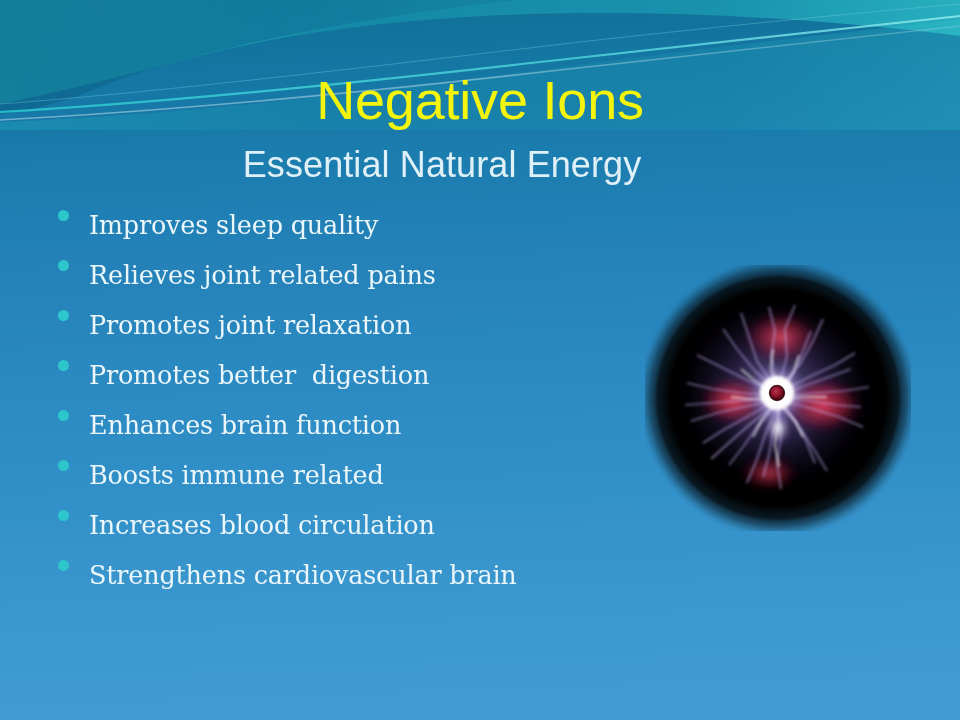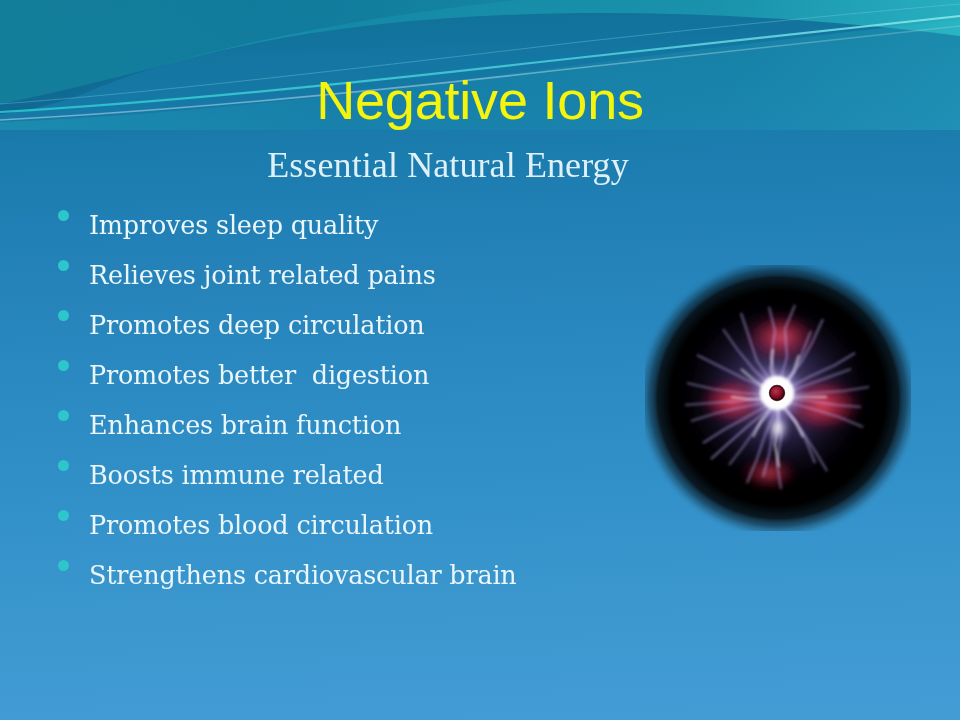--- a/index.html
+++ b/index.html
@@ -42,30 +42,29 @@
     width: 960px;
     text-align: center;
     font-size: 54px;
     line-height: 60px;
     font-weight: 400;
     color: #f4f40c;
     letter-spacing: -0.2px;
   }
   .subtitle {
     position: absolute;
-    left: 8px;
+    left: 2px;
     top: 143px;
     width: 880px;
     text-align: center;
     font-size: 36px;
     line-height: 44px;
     font-weight: 400;
     color: #dff1f7;
     letter-spacing: 0.1px;
-    font-family: Liberation Serif, serif;
   }
 
   
   #bullets {
     position: absolute;
     left: 55px;
     top: 210px;
     width: 620px;
   }
   .bullet-row {
@@ -153,37 +152,37 @@
     <div class="bullet-row">
       <span class="bullet-dot"></span>
       <span class="bullet-text">Improves sleep quality</span>
     </div>
     <div class="bullet-row">
       <span class="bullet-dot"></span>
       <span class="bullet-text">Relieves joint related pains</span>
     </div>
     <div class="bullet-row">
       <span class="bullet-dot"></span>
-      <span class="bullet-text">Promotes deep circulation</span>
+      <span class="bullet-text">Promotes joint relaxation</span>
     </div>
     <div class="bullet-row">
       <span class="bullet-dot"></span>
       <span class="bullet-text">Promotes better  digestion</span>
     </div>
     <div class="bullet-row">
       <span class="bullet-dot"></span>
       <span class="bullet-text">Enhances brain function</span>
     </div>
     <div class="bullet-row">
       <span class="bullet-dot"></span>
       <span class="bullet-text">Boosts immune related</span>
     </div>
     <div class="bullet-row">
       <span class="bullet-dot"></span>
-      <span class="bullet-text">Promotes blood circulation</span>
+      <span class="bullet-text">Increases blood circulation</span>
     </div>
     <div class="bullet-row">
       <span class="bullet-dot"></span>
       <span class="bullet-text">Strengthens cardiovascular brain</span>
     </div>
   </div>
 
   <div id="plasma-wrap">
     <svg width="266" height="266" viewBox="0 0 266 266">
       <defs>

